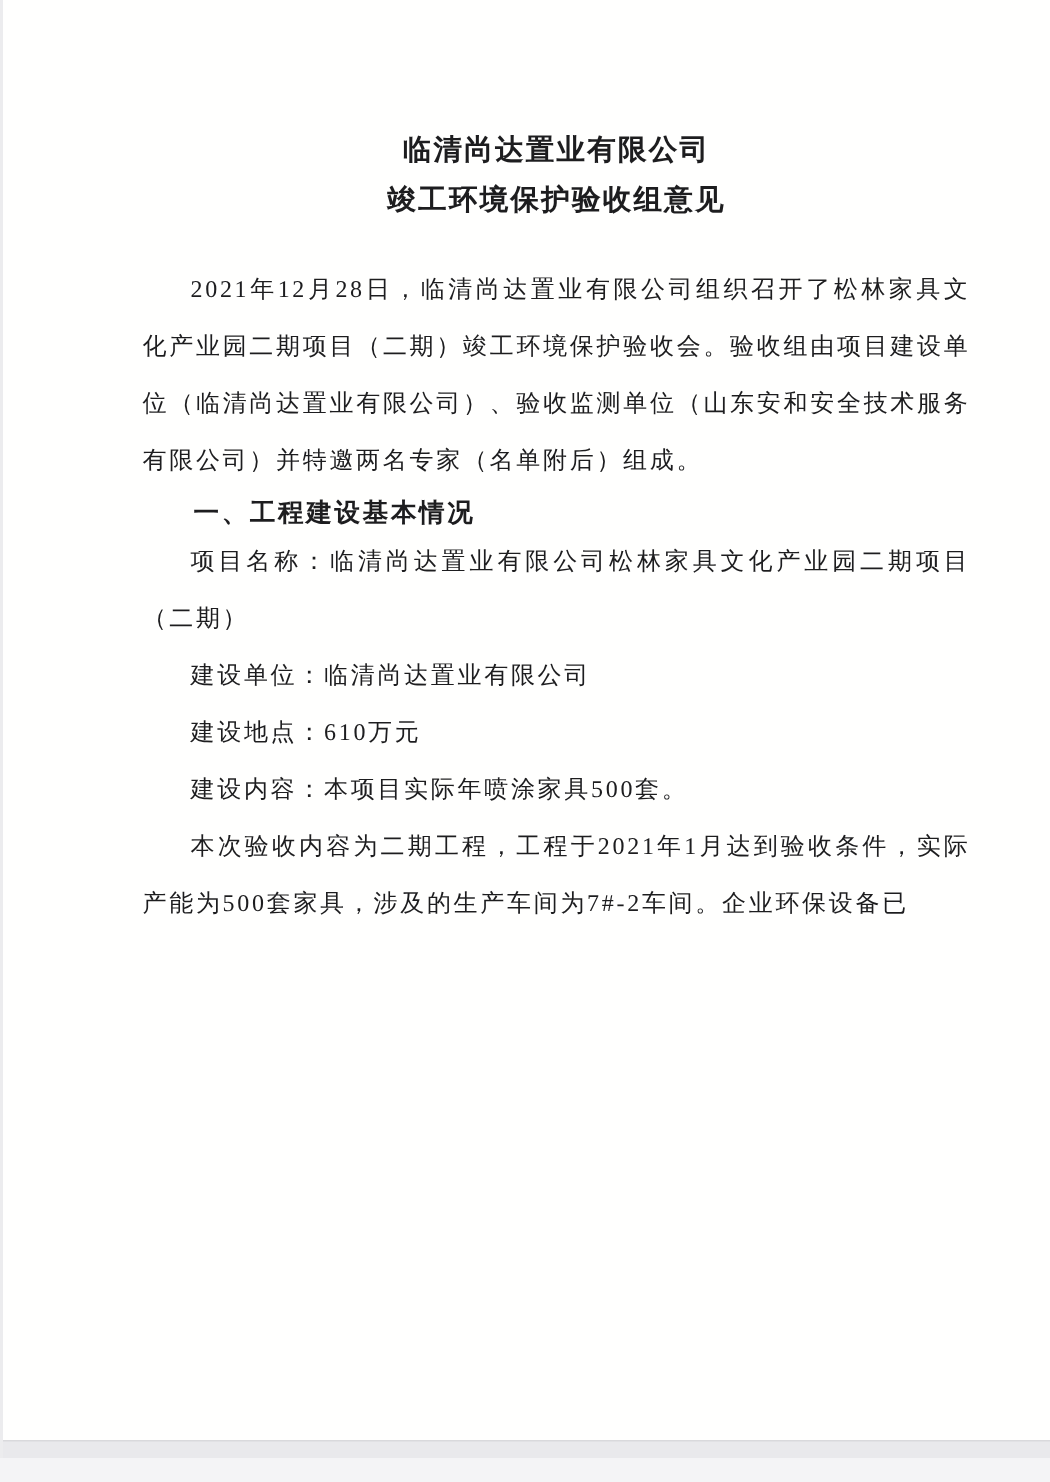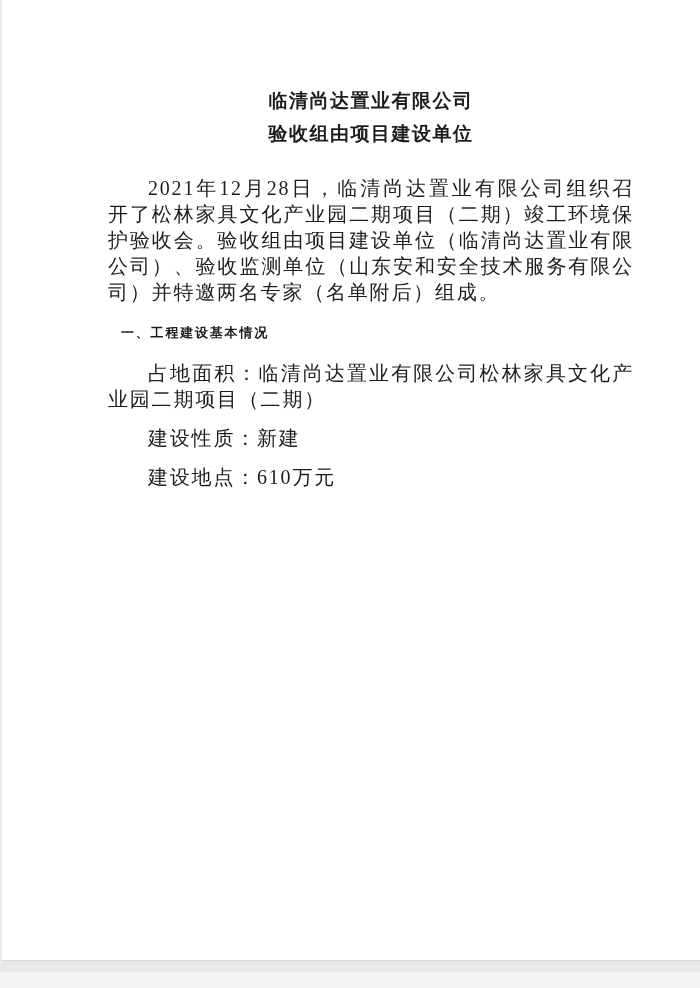--- a/index.html
+++ b/index.html
@@ -35,52 +35,54 @@
     margin-bottom: 25px;
   }
   .title-line {
     font-size: 19px;
     font-weight: bold;
     line-height: 33px;
     letter-spacing: 1.5px;
     white-space: nowrap;
   }
   .para {
-    margin: 13px;
-    font-size: 20px;
-    line-height: 26px;
+    margin: 0;
+    font-size: 16px;
+    line-height: 38px;
     letter-spacing: 1.8px;
     text-align: justify;
     text-indent: 2em;
     word-break: break-all;
   }
   .heading {
     margin: 0;
-    font-size: 13px;
+    font-size: 17px;
     font-weight: bold;
     line-height: 29px;
     letter-spacing: 1.8px;
     text-indent: 2em;
     white-space: nowrap;
   }
 </style>
 </head>
 <body>
 
 <div class="page">
   <div class="content">
 
     <div class="title-block">
       <div class="title-line">临清尚达置业有限公司</div>
-      <div class="title-line">验收组由项目建设单位</div>
+      <div class="title-line">竣工环境保护验收组意见</div>
     </div>
 
     <p class="para">2021年12月28日，临清尚达置业有限公司组织召开了松林家具文化产业园二期项目（二期）竣工环境保护验收会。验收组由项目建设单位（临清尚达置业有限公司）、验收监测单位（山东安和安全技术服务有限公司）并特邀两名专家（名单附后）组成。</p>
 
     <p class="heading">一、工程建设基本情况</p>
 
-    <p class="para">占地面积：临清尚达置业有限公司松林家具文化产业园二期项目（二期）</p>
-    <p class="para">建设性质：新建</p>
+    <p class="para">项目名称：临清尚达置业有限公司松林家具文化产业园二期项目（二期）</p>
+    <p class="para">建设单位：临清尚达置业有限公司</p>
     <p class="para">建设地点：610万元</p>
+    <p class="para">建设内容：本项目实际年喷涂家具500套。</p>
+    <p class="para">本次验收内容为二期工程，工程于2021年1月达到验收条件，实际产能为500套家具，涉及的生产车间为7#-2车间。企业环保设备已</p>
 
   </div>
   <div class="page-bottom-edge"></div>
 </div>
 
 </body></html>

